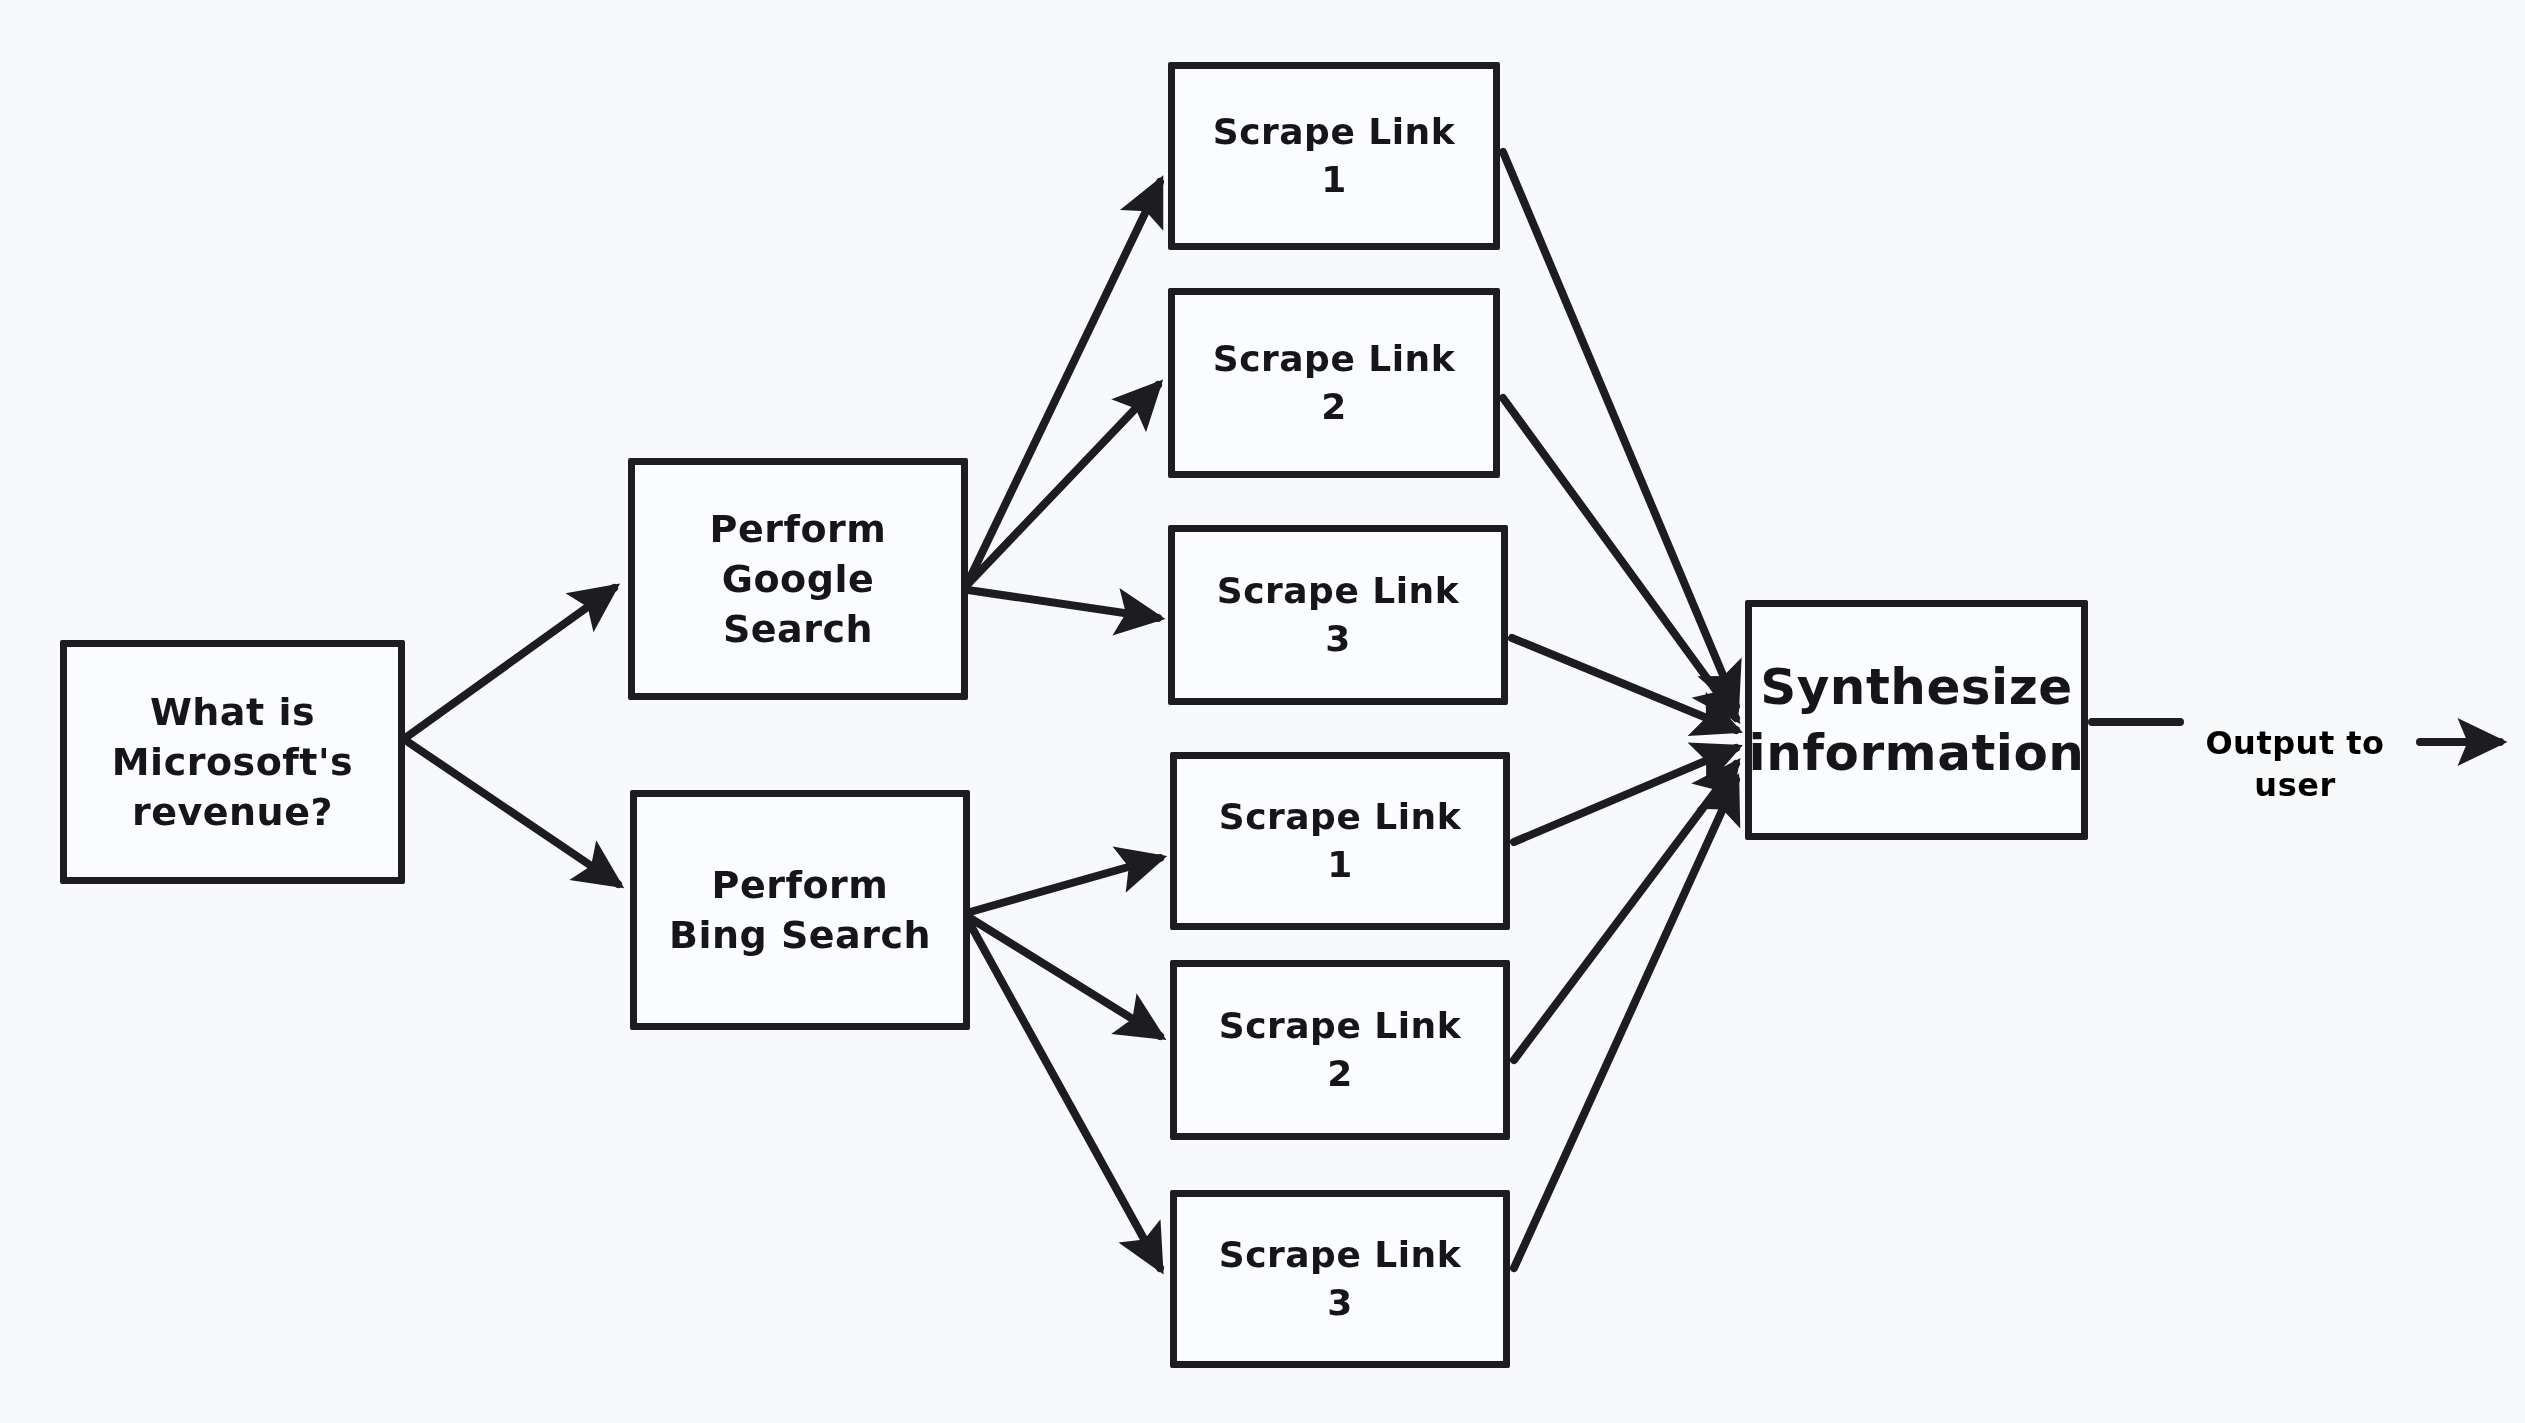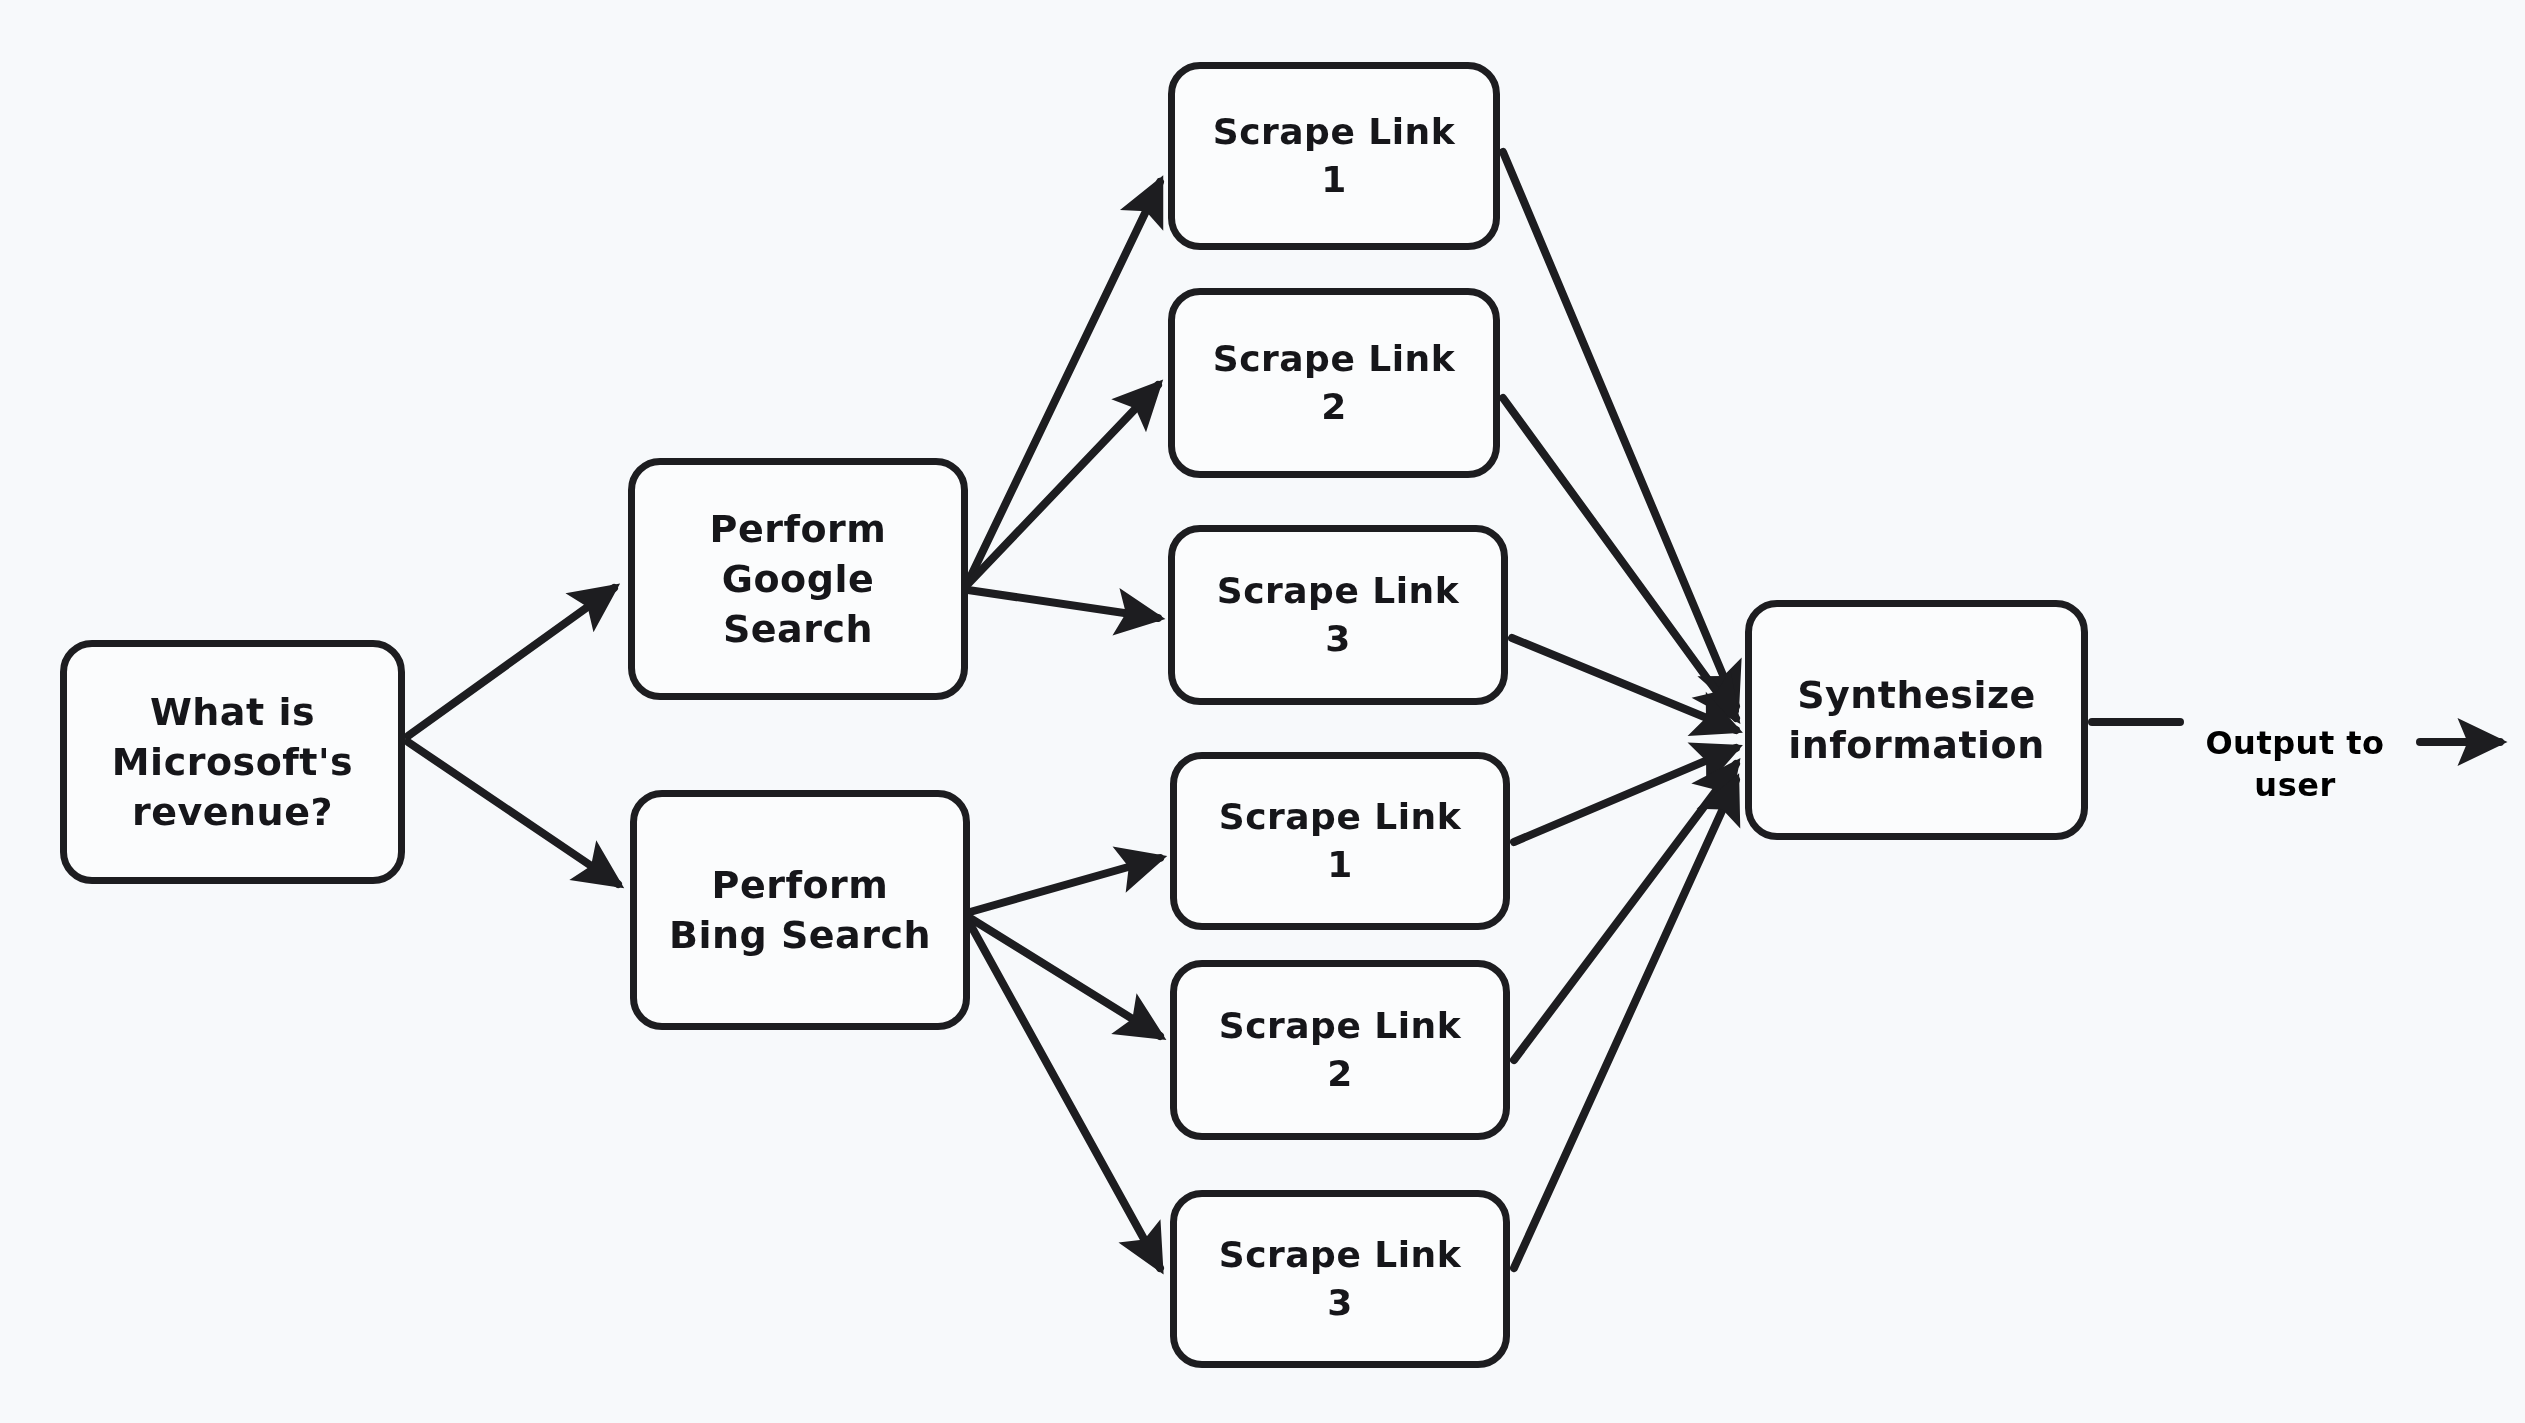--- a/index.html
+++ b/index.html
@@ -10,21 +10,21 @@
     overflow:hidden;
     position:relative;
   }
   #canvas{position:absolute;left:0;top:0;width:2525px;height:1423px;}
   svg#edges{position:absolute;left:0;top:0;width:2525px;height:1423px;}
   .node{
     position:absolute;
     box-sizing:border-box;
     background:#fbfcfd;
     border:7px solid #1d1d20;
-    border-radius:32px;
+    border-radius:2px;
     display:flex;
     align-items:center;
     justify-content:center;
     text-align:center;
     color:#16161a;
     font-weight:700;
     letter-spacing:0.5px;
     line-height:1.32;
     white-space:pre-line;
   }
@@ -116,21 +116,21 @@
   <div class="node" style="left:1170px;top:960px;width:340px;height:180px;font-size:36px;">
     <span>Scrape Link
 2</span>
   </div>
 
   <div class="node" style="left:1170px;top:1190px;width:340px;height:178px;font-size:36px;">
     <span>Scrape Link
 3</span>
   </div>
 
-  <div class="node" style="left:1745px;top:600px;width:343px;height:240px;font-size:38px;">
+  <div class="node" style="left:1745px;top:600px;width:343px;height:240px;font-size:50px;">
     <span>Synthesize
 information</span>
   </div>
 
   <div class="label-free" style="left:2185px;top:680px;width:220px;font-size:32px;">
     <span>Output to
 user</span>
   </div>
 
 </div>

